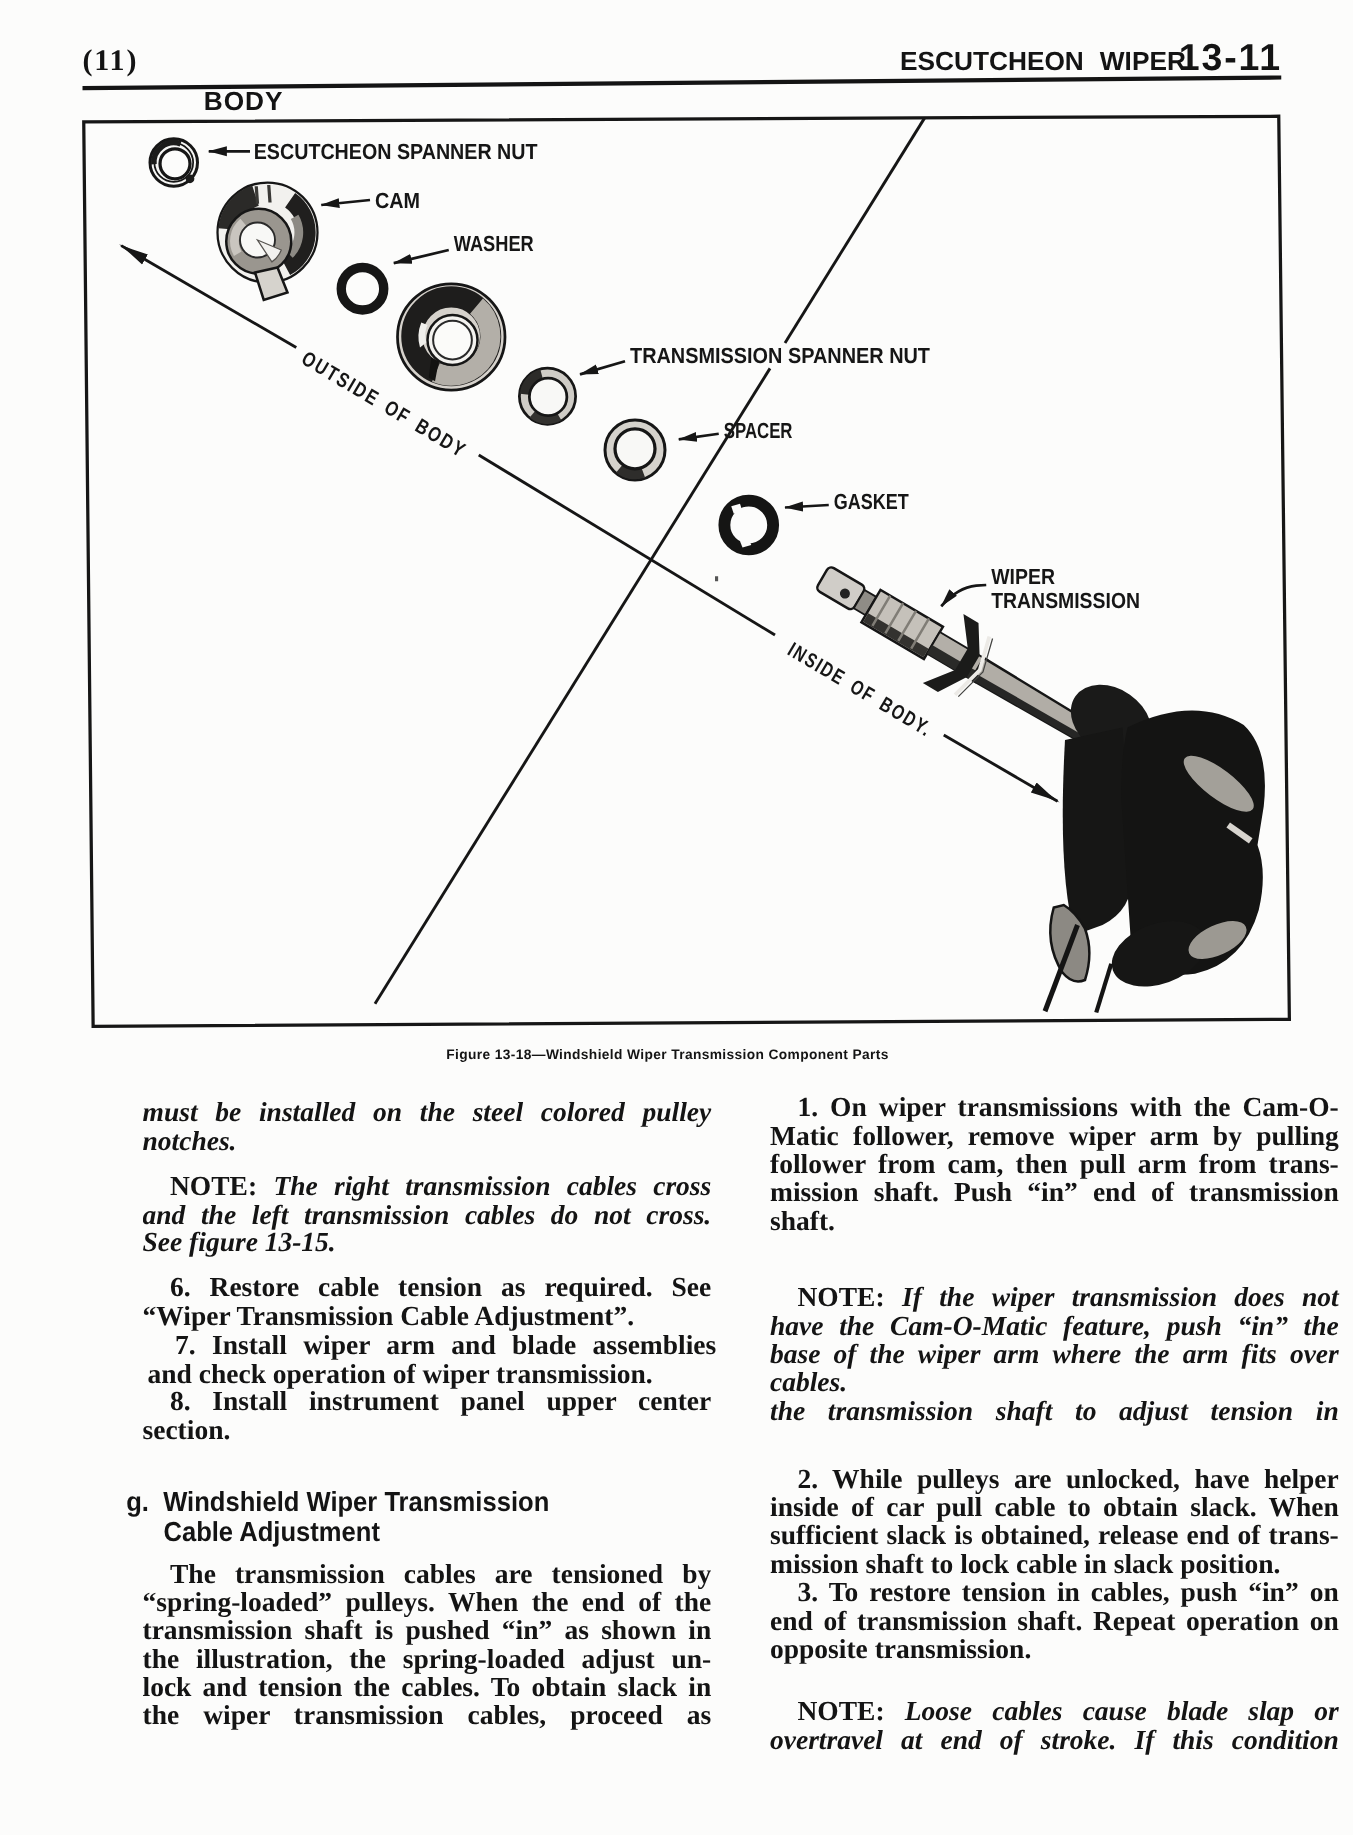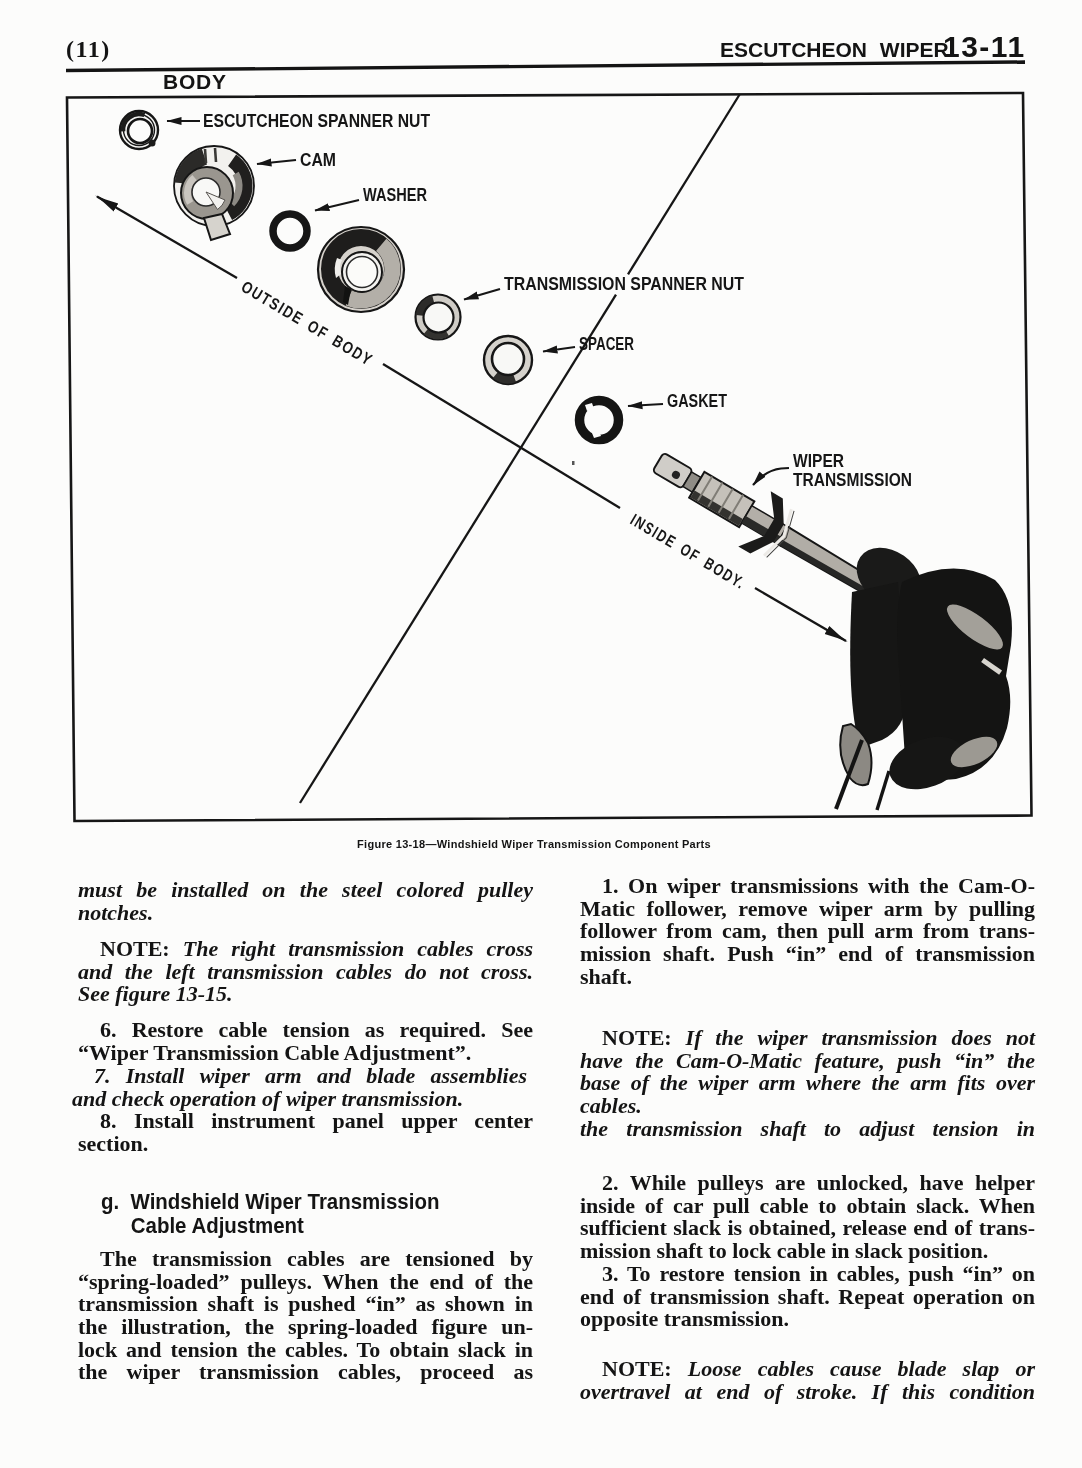--- a/index.html
+++ b/index.html
@@ -1,20 +1,20 @@
 <!DOCTYPE html>
 <html><head>
 <meta charset="utf-8">
 <style>
   html,body{margin:0;padding:0;}
   body{width:1082px;height:1468px;position:relative;background:#fcfcfb;color:#141414;
        font-family:"Liberation Serif",serif;overflow:hidden;}
   .abs{position:absolute;transform:translateZ(0);}
   .hdr{font-family:"Liberation Sans",sans-serif;font-weight:bold;white-space:nowrap;}
-  .body-p{font-size:22px;font-weight:bold;width:455px;transform:translateZ(0);}
+  .body-p{font-size:22px;font-weight:bold;width:455px;transform:translateZ(0);margin-left:36px;}
   .body-p .ln{line-height:22.65px;height:22.65px;white-space:nowrap;}
   .body-p .j{text-align:justify;text-align-last:justify;white-space:normal;}
   .ind{padding-left:22px;}
   .it{font-style:italic;}
   .rc{width:455px;}
   svg text{font-family:"Liberation Sans",sans-serif;font-weight:bold;fill:#161616;}
 </style>
 </head>
 <body>
 
@@ -150,40 +150,40 @@
   <div class="ln j ind"><span style="font-style:normal;">NOTE:</span> <span class="it">The right transmission cables cross</span></div>
   <div class="ln j it">and the left transmission cables do not cross.</div>
   <div class="ln it">See figure 13-15.</div>
 </div>
 
 <div class="abs body-p" style="left:78px;top:1019px;">
   <div class="ln j ind">6. Restore cable tension as required. See</div>
   <div class="ln">“Wiper Transmission Cable Adjustment”.</div>
 </div>
 
-<div class="abs body-p" style="left:72px;top:1065px;font-style:italic;">
+<div class="abs body-p" style="left:82px;top:1065px;">
   <div class="ln j ind">7. Install wiper arm and blade assemblies</div>
   <div class="ln">and check operation of wiper transmission.</div>
 </div>
 
 <div class="abs body-p" style="left:78px;top:1110px;">
   <div class="ln j ind">8. Install instrument panel upper center</div>
   <div class="ln">section.</div>
 </div>
 
 <div class="abs hdr" style="left:101px;top:1190px;font-size:22px;line-height:24px;transform:scaleX(0.93);transform-origin:0 0;">
   <div>g.&nbsp; Windshield Wiper Transmission</div>
   <div style="padding-left:32px;">Cable Adjustment</div>
 </div>
 
 <div class="abs body-p" style="left:78px;top:1248px;">
   <div class="ln j ind">The transmission cables are tensioned by</div>
   <div class="ln j">“spring-loaded” pulleys. When the end of the</div>
   <div class="ln j">transmission shaft is pushed “in” as shown in</div>
-  <div class="ln j">the illustration, the spring-loaded figure un-</div>
+  <div class="ln j">the illustration, the spring-loaded adjust un-</div>
   <div class="ln j">lock and tension the cables. To obtain slack in</div>
   <div class="ln j">the wiper transmission cables, proceed as</div>
 </div>
 
 <div class="abs body-p rc" style="left:580px;top:875px;">
   <div class="ln j ind">1. On wiper transmissions with the Cam-O-</div>
   <div class="ln j">Matic follower, remove wiper arm by pulling</div>
   <div class="ln j">follower from cam, then pull arm from trans-</div>
   <div class="ln j">mission shaft. Push “in” end of transmission</div>
   <div class="ln">shaft.</div>

